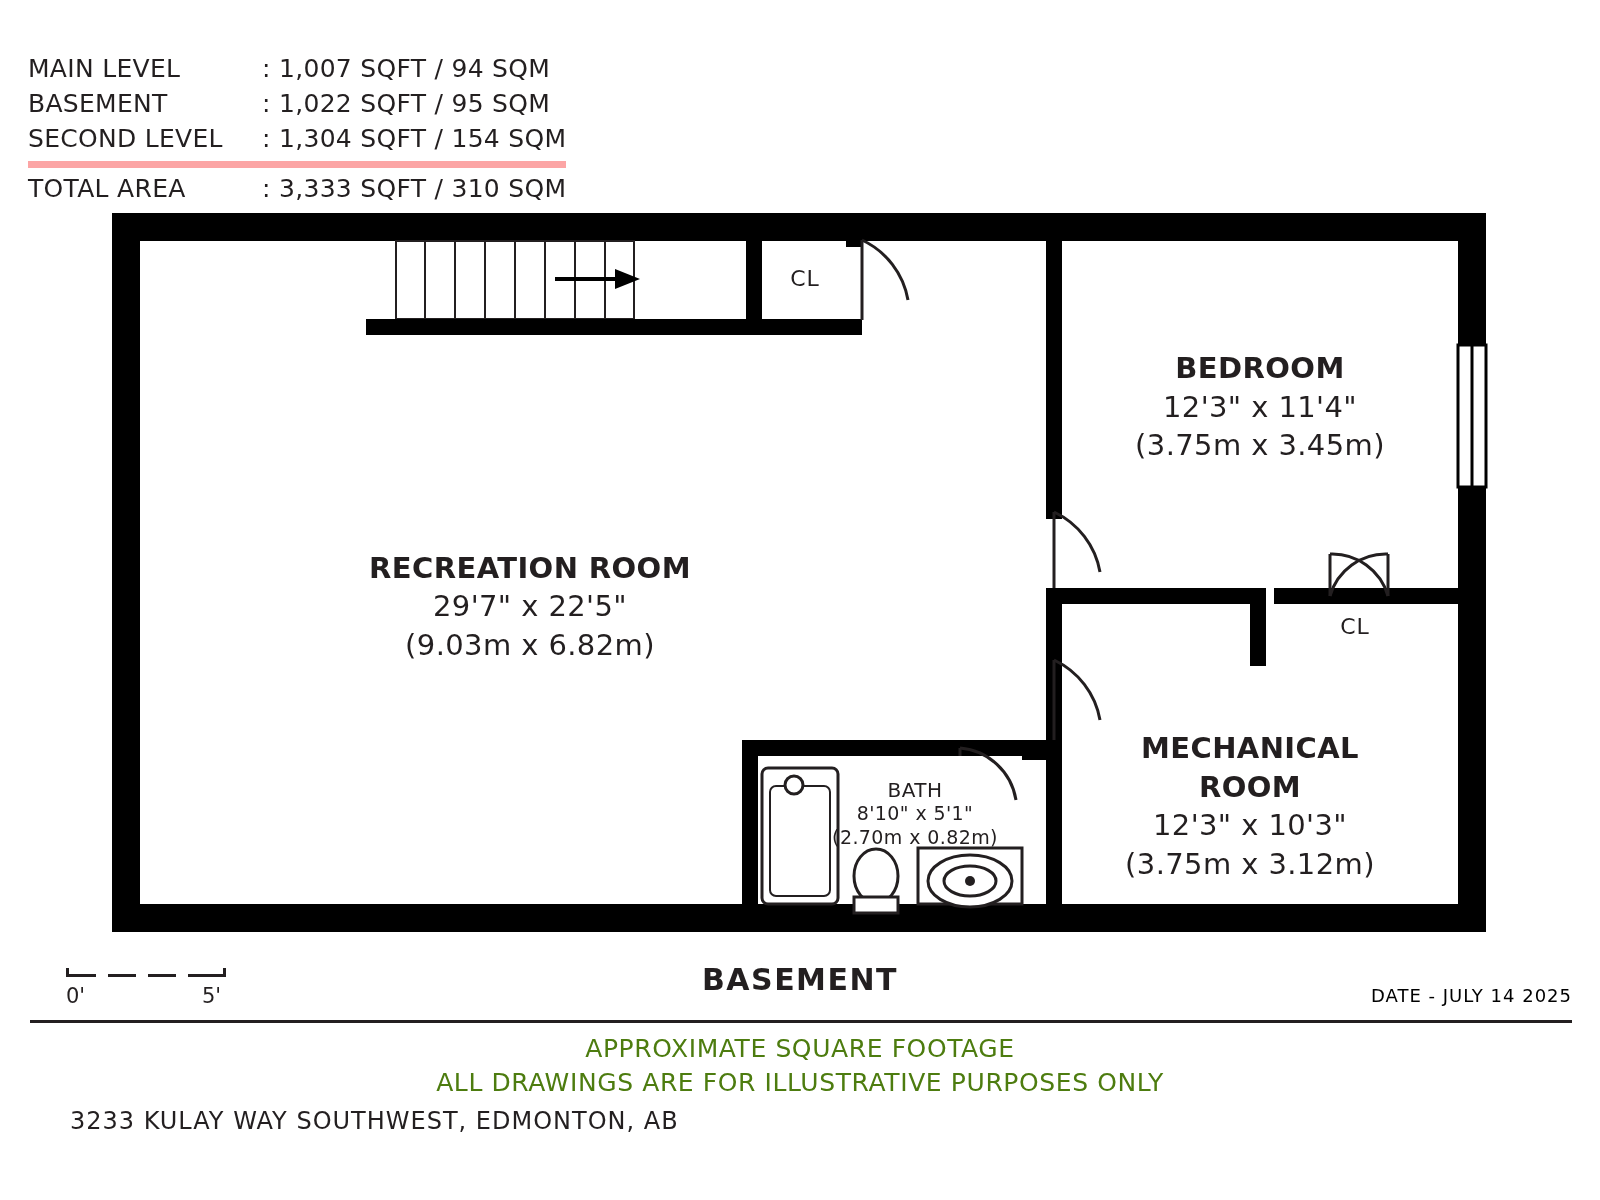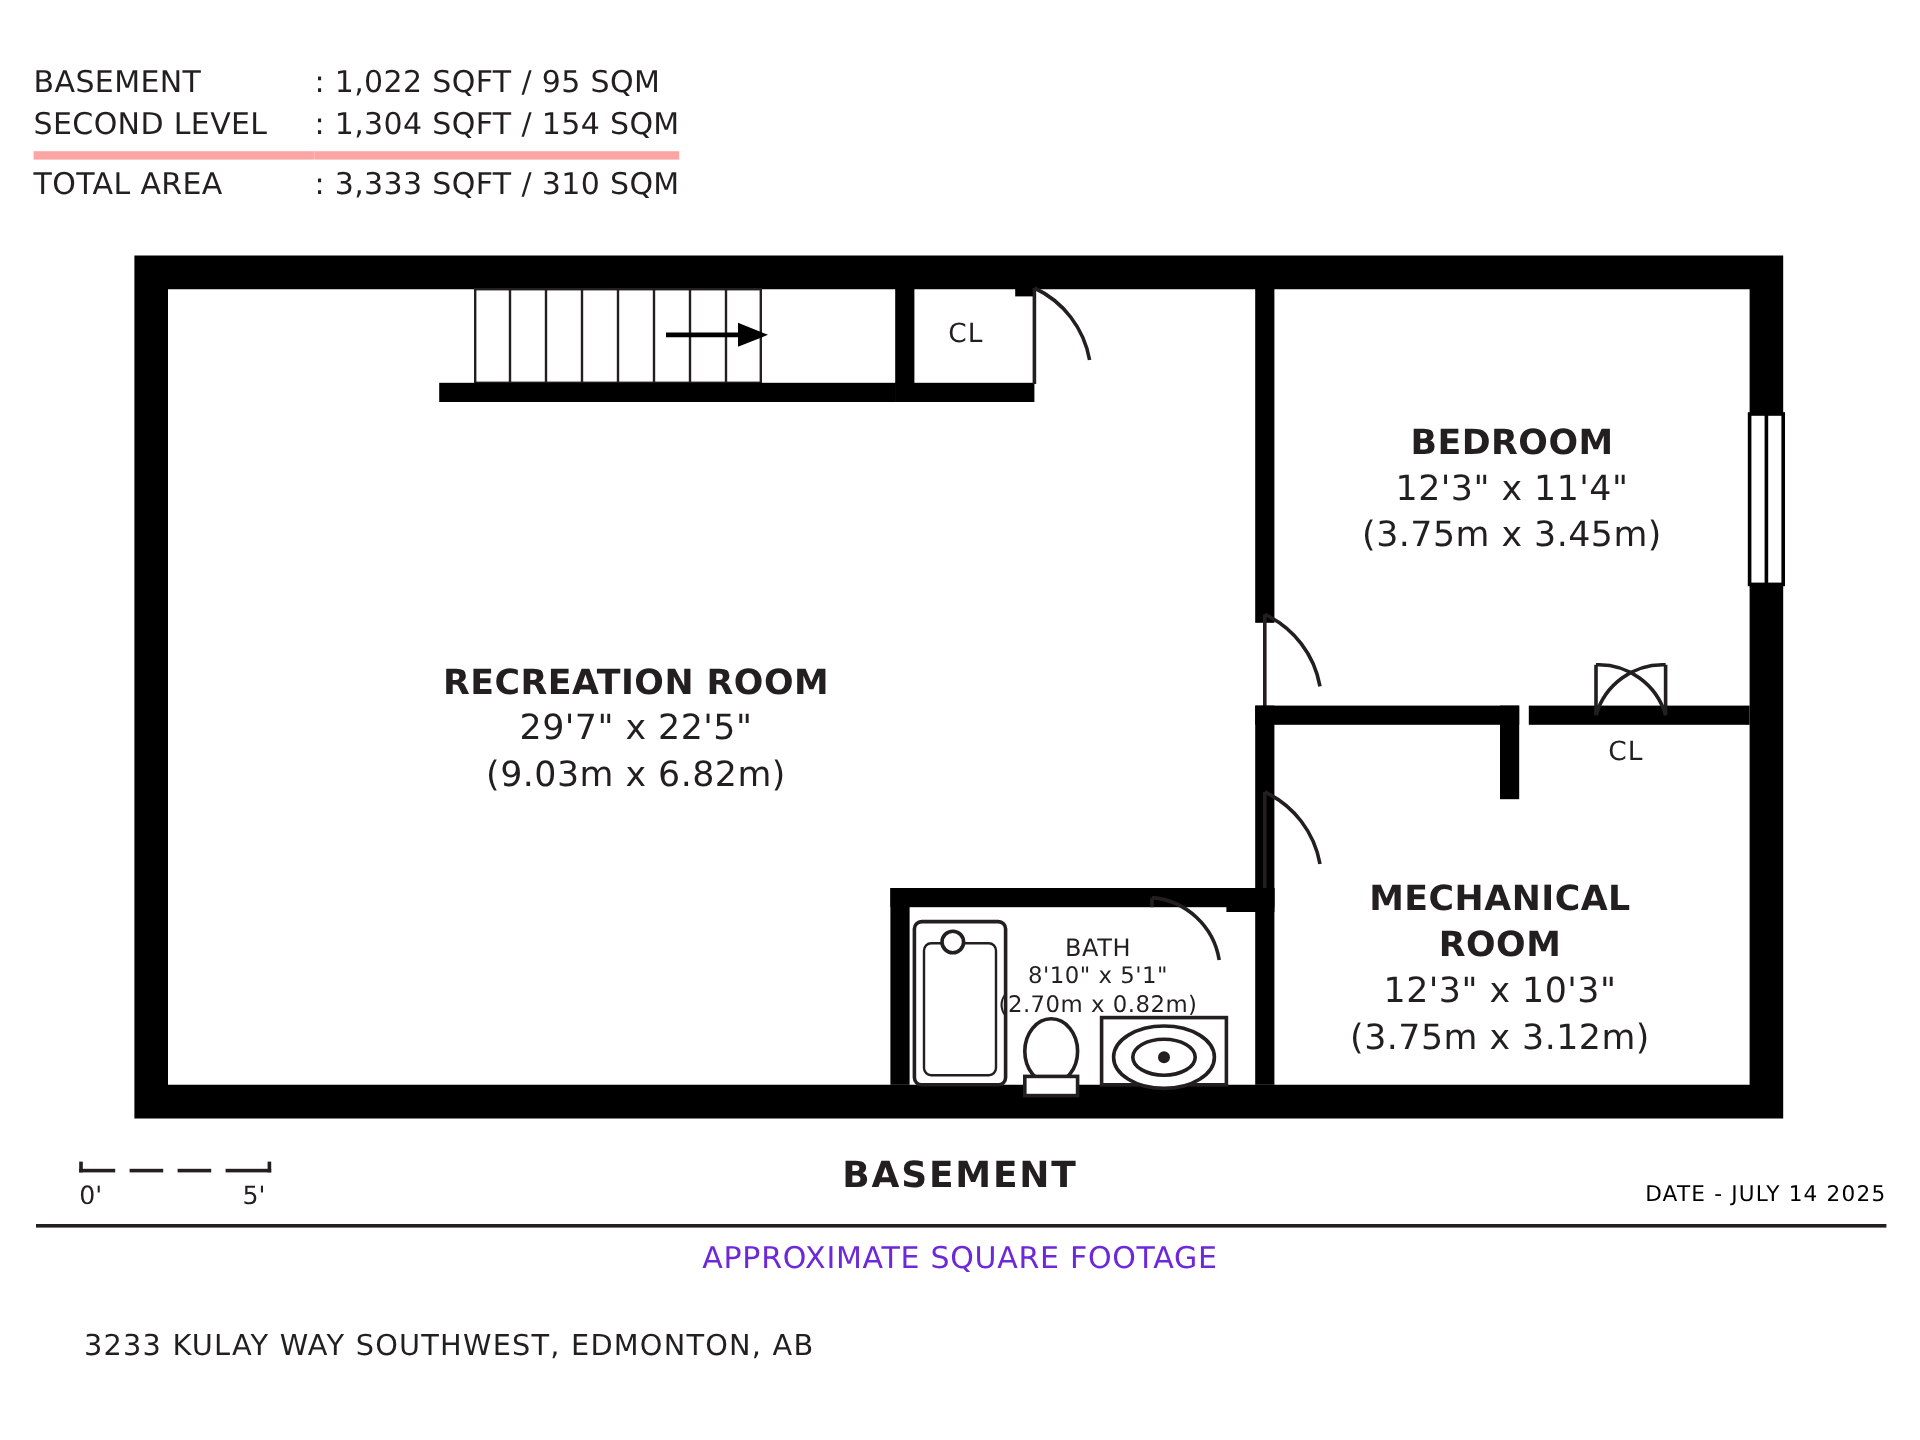--- a/index.html
+++ b/index.html
@@ -108,21 +108,21 @@
   }
   #disclaimer {
     position: absolute;
     left: 0;
     right: 0;
     top: 1032px;
     text-align: center;
     font-size: 25px;
     line-height: 1.35;
     letter-spacing: 0.6px;
-    color: #6d28d9;
+    color: #4d7c0f;
   }
   #address {
     position: absolute;
     left: 70px;
     top: 1107px;
     font-size: 24px;
     letter-spacing: 1px;
   }
 
   
@@ -160,20 +160,24 @@
   }
   #scale-bar .s-left { left: 0px; }
   #scale-bar .s-right { left: 136px; }
 </style>
 </head>
 <body>
 
 <div id="area-legend">
   <table>
     <tbody>
+        <tr>
+      <td class="label">MAIN LEVEL</td>
+      <td class="value">: 1,007 SQFT / 94 SQM</td>
+    </tr>
     <tr>
       <td class="label">BASEMENT</td>
       <td class="value">: 1,022 SQFT / 95 SQM</td>
     </tr>
     <tr class="last-of-rooms">
       <td class="label">SECOND LEVEL</td>
       <td class="value">: 1,304 SQFT / 154 SQM</td>
     </tr>
     <tr class="total">
       <td class="label">TOTAL AREA</td>
@@ -302,14 +306,15 @@
   </div>
   <div class="s-label s-left">0'</div>
   <div class="s-label s-right">5'</div>
 </div>
 
 <div id="title-basement">BASEMENT</div>
 <div id="date-label">DATE - JULY 14 2025</div>
 <div id="hr-line"></div>
 <div id="disclaimer">
   <div>APPROXIMATE SQUARE FOOTAGE</div>
+  <div>ALL DRAWINGS ARE FOR ILLUSTRATIVE PURPOSES ONLY</div>
 </div>
 <div id="address">3233 KULAY WAY SOUTHWEST, EDMONTON, AB</div>
 
 </body></html>

